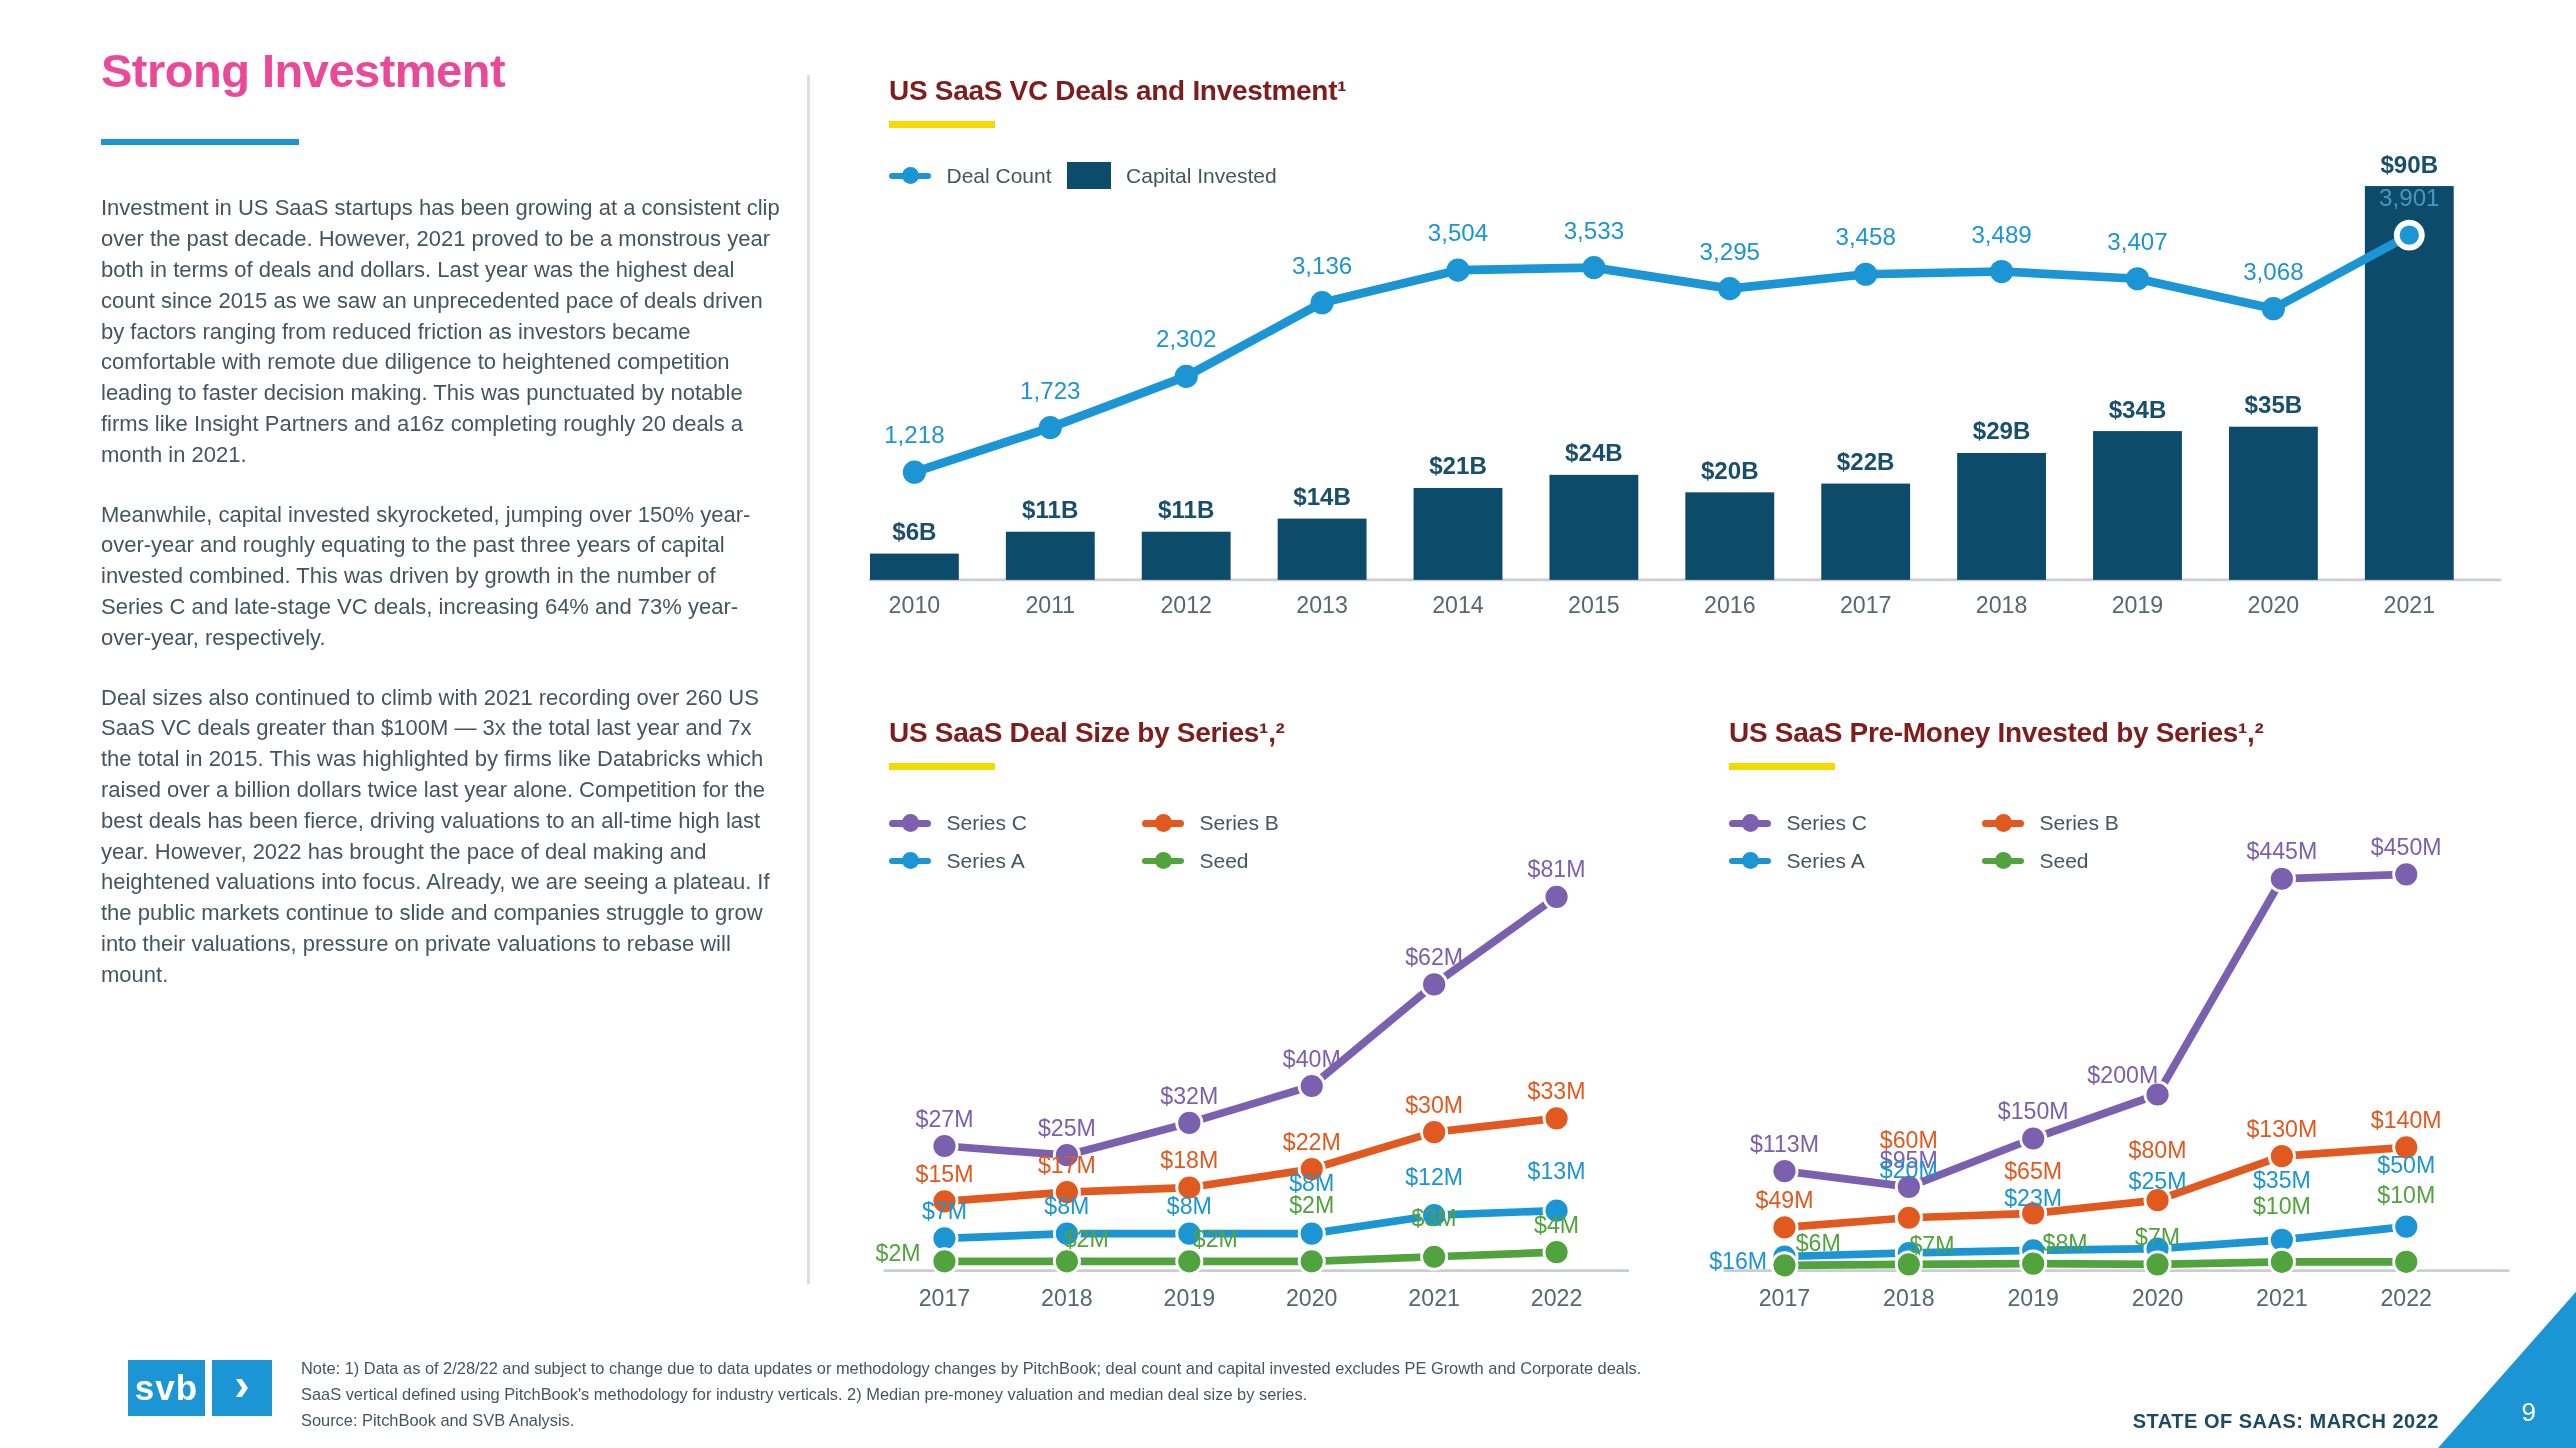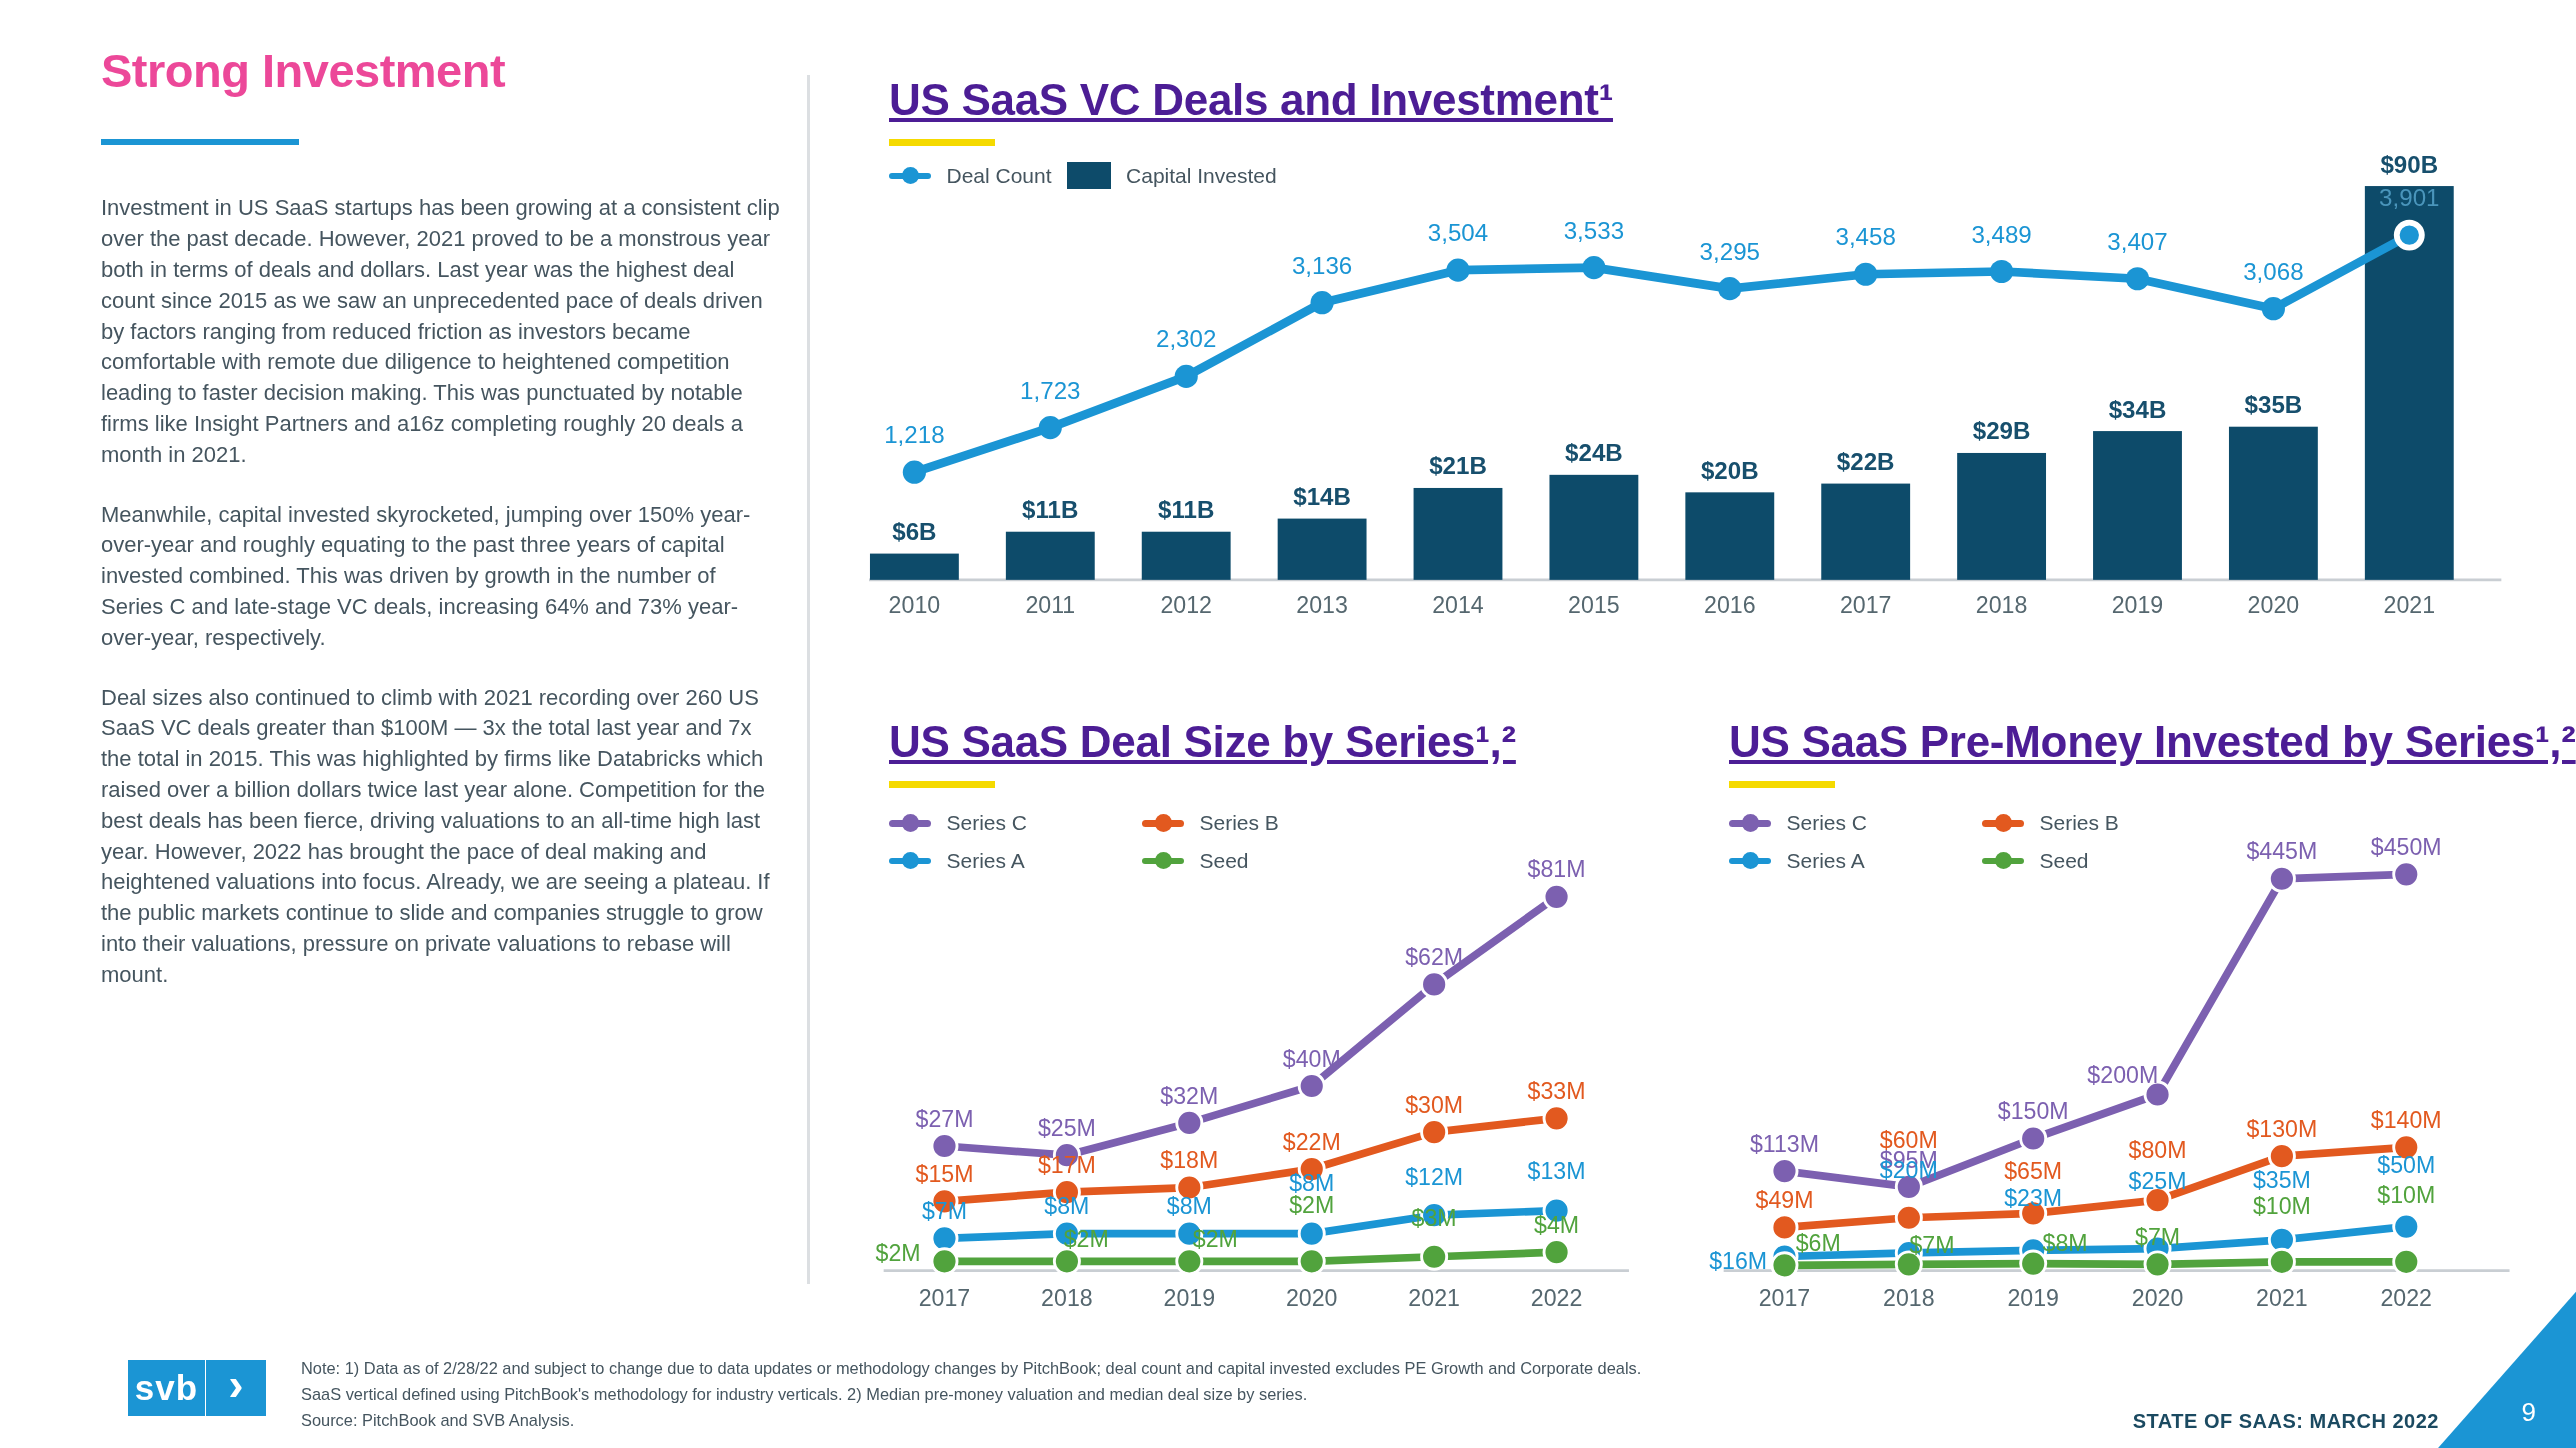--- a/index.html
+++ b/index.html
@@ -10,34 +10,34 @@
   
   .left-col{position:absolute;left:101px;top:44px;width:682px;}
   .page-title{margin:0;font-size:47px;line-height:1.14;font-weight:700;color:#ec4899;letter-spacing:-0.5px;}
   .title-rule{width:198px;height:6.8px;margin-top:41px;}
   .body-copy{margin-top:48px;}
   .para{margin:0 0 29px 0;font-size:22px;line-height:1.4;color:#45555f;}
   
   .v-divider{position:absolute;left:807px;top:75px;width:2.9px;height:1209px;background:#dcdfe2;}
   
   .chart-head{position:absolute;}
-  .chart-head h2{margin:0;font-size:44px;font-weight:700;color:#4c1d95;letter-spacing:-0.3px;text-decoration:underline;}
+  .chart-head h2{margin:0;font-size:28px;font-weight:700;color:#7f1d1d;letter-spacing:-0.3px;}
   .rule-yellow{width:106px;height:7.7px;margin-top:13.5px;}
   .legend{display:flex;align-items:center;gap:17.4px;font-size:21px;color:#45555f;}
   .legend.row1{position:absolute;left:889px;top:162px;gap:15px;}
   .legend-grid{position:absolute;display:grid;grid-template-columns:253px 253px;row-gap:13.5px;font-size:21px;color:#45555f;}
   .lg-item{display:flex;align-items:center;gap:15.5px;}
   .lg-mark{position:relative;width:42px;height:19.3px;display:inline-block;flex:0 0 42px;}
   .lg-line{position:absolute;left:0;top:6.8px;width:42px;height:6.8px;border-radius:3.9px;display:block;}
   .lg-dot{position:absolute;left:12.6px;top:1px;width:17.4px;height:17.4px;border-radius:50%;display:block;}
   .lg-rect{width:44px;height:27px;display:inline-block;flex:0 0 44px;}
   svg.chart{position:absolute;overflow:visible;}
   svg.chart text{font-family:"Liberation Sans","DejaVu Sans",sans-serif;}
   
-  .logo{position:absolute;left:128px;top:1360px;display:flex;gap:1px;}
+  .logo{position:absolute;left:128px;top:1360px;display:flex;gap:7px;}
   .logo .box{width:77px;height:56px;display:flex;align-items:center;justify-content:center;color:#fff;}
   .logo .box.small{width:60px;}
   .logo .svb-text{font-size:35px;font-weight:700;letter-spacing:1px;}
   .logo .chev{font-size:46px;font-weight:700;line-height:1;padding-bottom:7.7px;}
   .notes{position:absolute;left:301px;top:1356px;width:1507px;font-size:16.4px;line-height:1.58;color:#45555f;}
   .notes div{margin:0;}
   .report-title{position:absolute;right:137px;bottom:16px;font-size:20px;font-weight:700;color:#1b4a61;letter-spacing:0.5px;}
   .corner{position:absolute;left:2415px;top:1285px;width:161px;height:164px;}
   .corner text{font-size:27px;fill:#ffffff;}
 </style>

